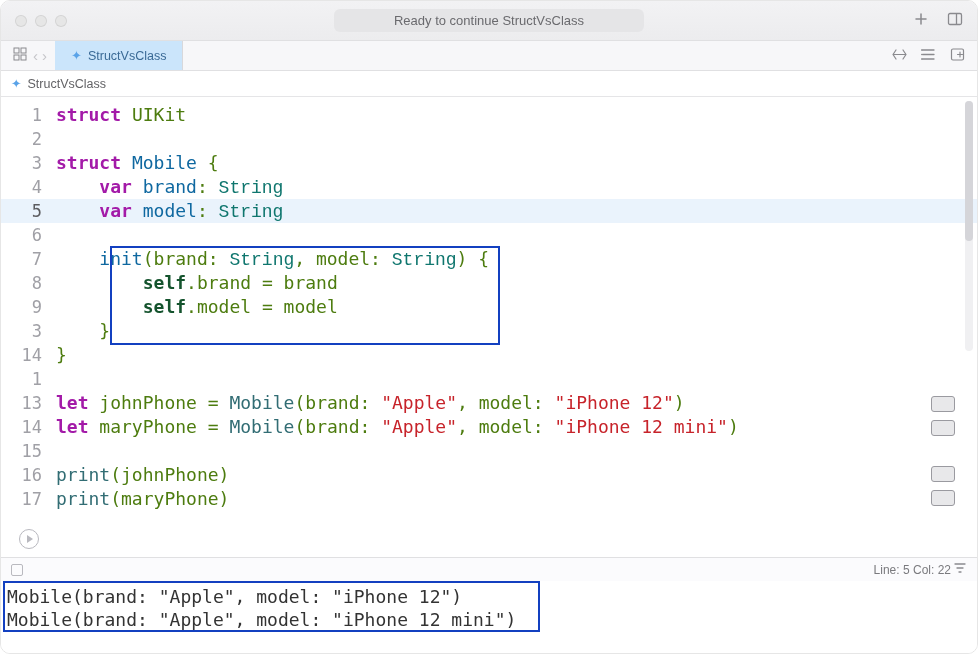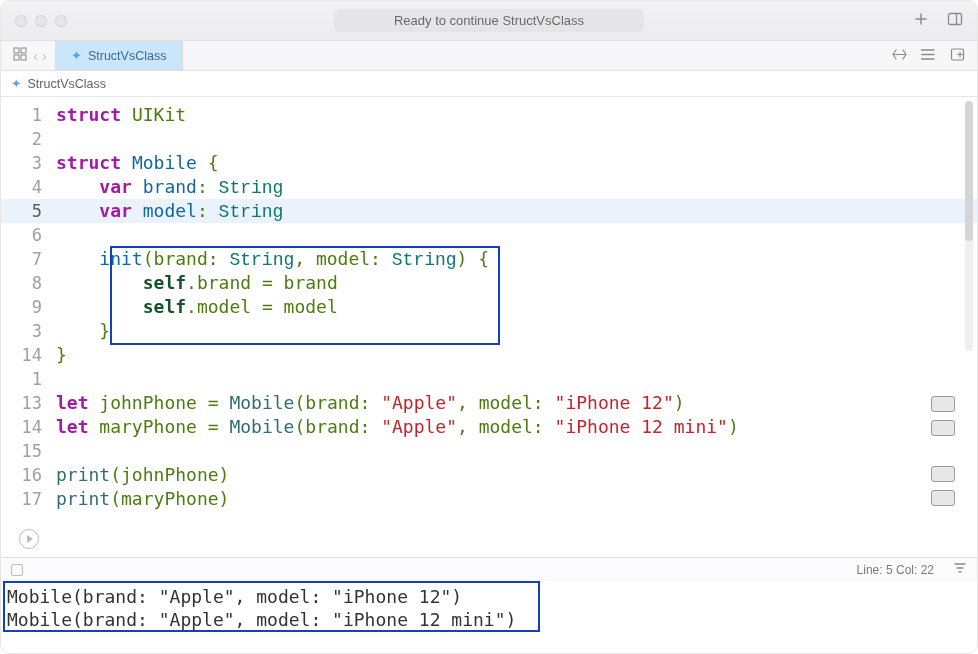--- a/index.html
+++ b/index.html
@@ -141,21 +141,21 @@
 
 .status {
   height: 24px;
   border-top:1px solid #e0e0e2;
   background:#fbfbfd;
   display:flex; align-items:center;
   padding:0 10px;
   font-size:12px; color:#7a7a7e;
 }
 .status .sq { width:12px; height:12px; border:1.5px solid #b9b9bf; border-radius:2px;}
-.status .right { margin-left:auto; display:flex; align-items:center; gap:19px;}
+.status .right { margin-left:auto; display:flex; align-items:center; gap:2px;}
 .status .right svg{width:14px;height:14px;stroke:#8a8a8e;fill:none;}
 
 
 .console {
   height: 72px;
   background:#ffffff;
   font-family:"SF Mono",Menlo,Monaco,Consolas,monospace;
   font-size:18px; line-height:23px;
   padding:4px 6px;
   position:relative;

